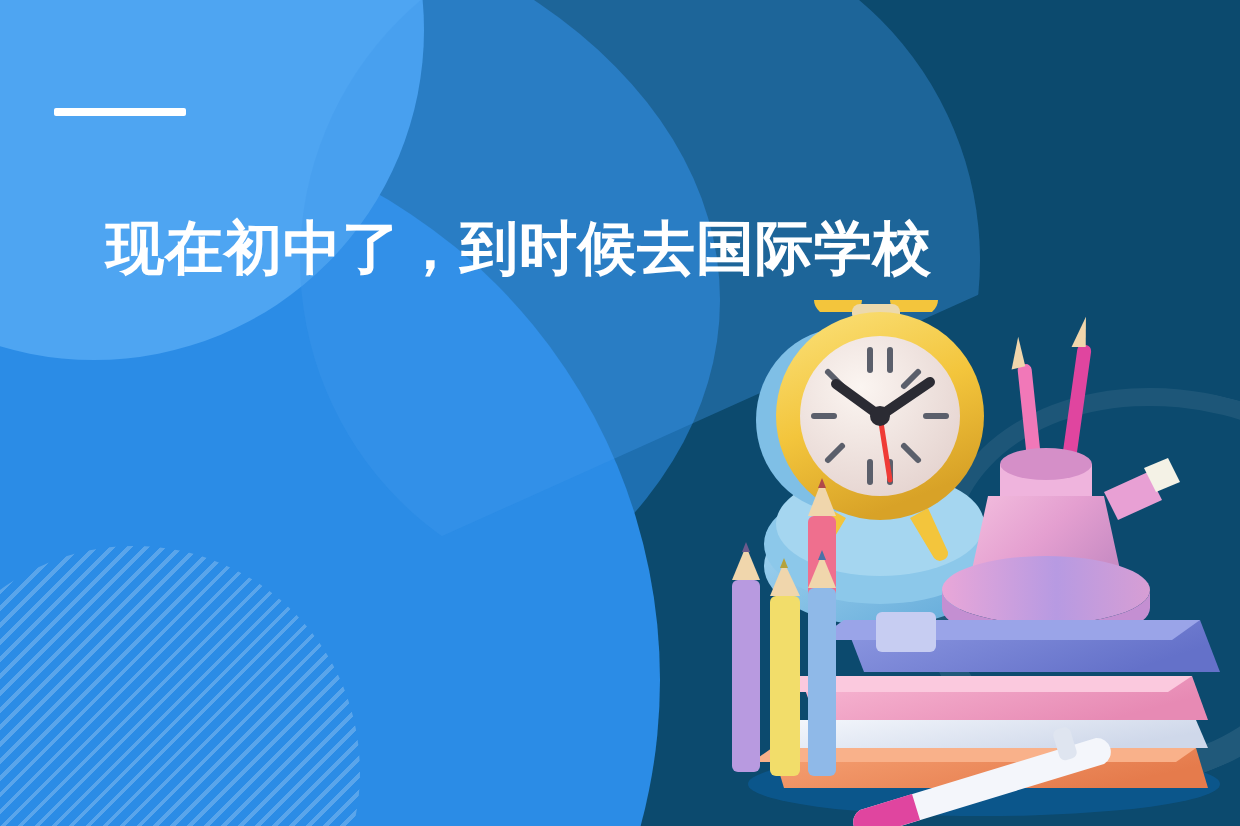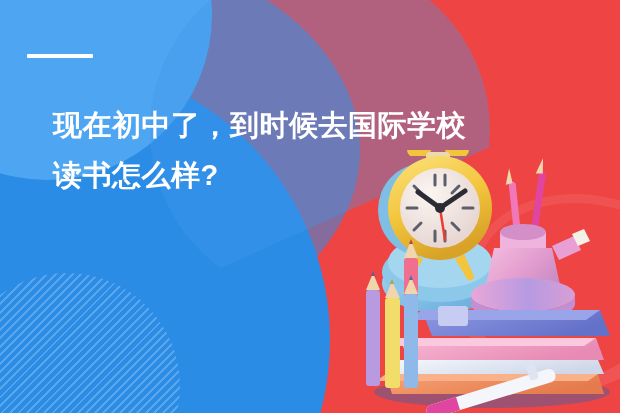--- a/index.html
+++ b/index.html
@@ -10,21 +10,21 @@
     overflow: hidden;
     background: #0a7ee0;
     font-family: "Liberation Sans", "DejaVu Sans", sans-serif;
   }
 
   #banner {
     position: relative;
     width: 620px;
     height: 413px;
     overflow: hidden;
-    background: #ef4444;
+    background: #0c4a6e;
   }
 
   
   .bg-layer { position: absolute; inset: 0; overflow: hidden; }
 
   .shape-circle-top-left {
     position: absolute;
     left: -118px;
     top: -150px;
     width: 330px;
@@ -158,21 +158,20 @@
     <div class="shape-diag-wedge"></div>
     <div class="shape-striped-semicircle"></div>
     <div class="shape-swoosh"></div>
     <div class="shape-swoosh-2"></div>
   </div>
 
   <div class="rule"></div>
 
   <div class="headline">
     <span class="line">现在初中了，到时候去国际学校</span>
-    <span class="line">读书怎么样?</span>
   </div>
 
   <div class="illustration">
     <svg viewBox="0 0 268 263" xmlns="http://www.w3.org/2000/svg">
       <defs>
         <linearGradient id="gClockRing" x1="0" y1="0" x2="1" y2="1">
           <stop offset="0" stop-color="#a9d8f2"></stop>
           <stop offset="1" stop-color="#5fa8d8"></stop>
         </linearGradient>
         <linearGradient id="gClockBody" x1="0" y1="0" x2="0.4" y2="1">

